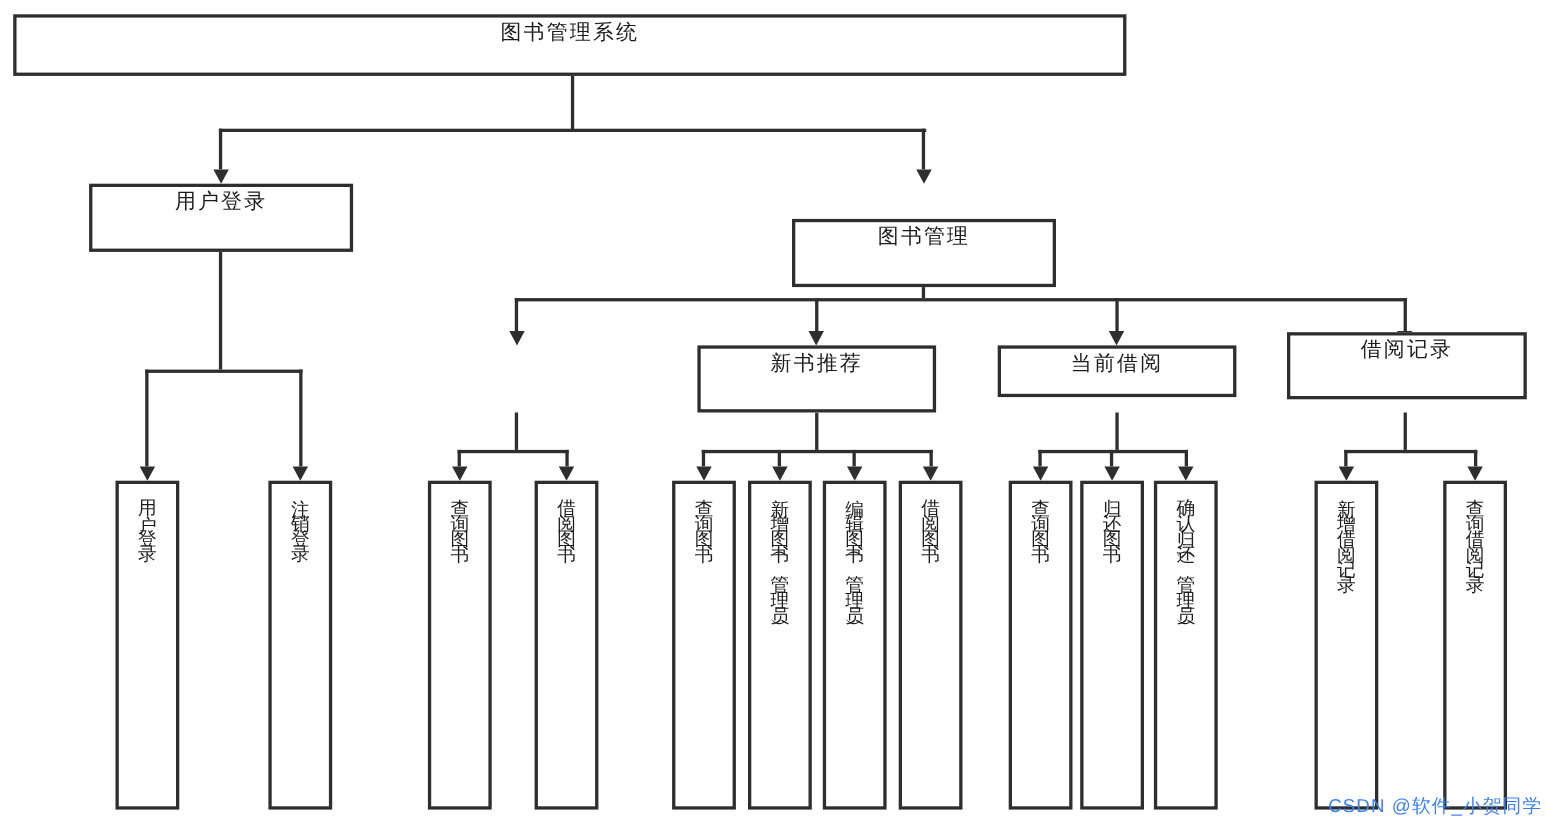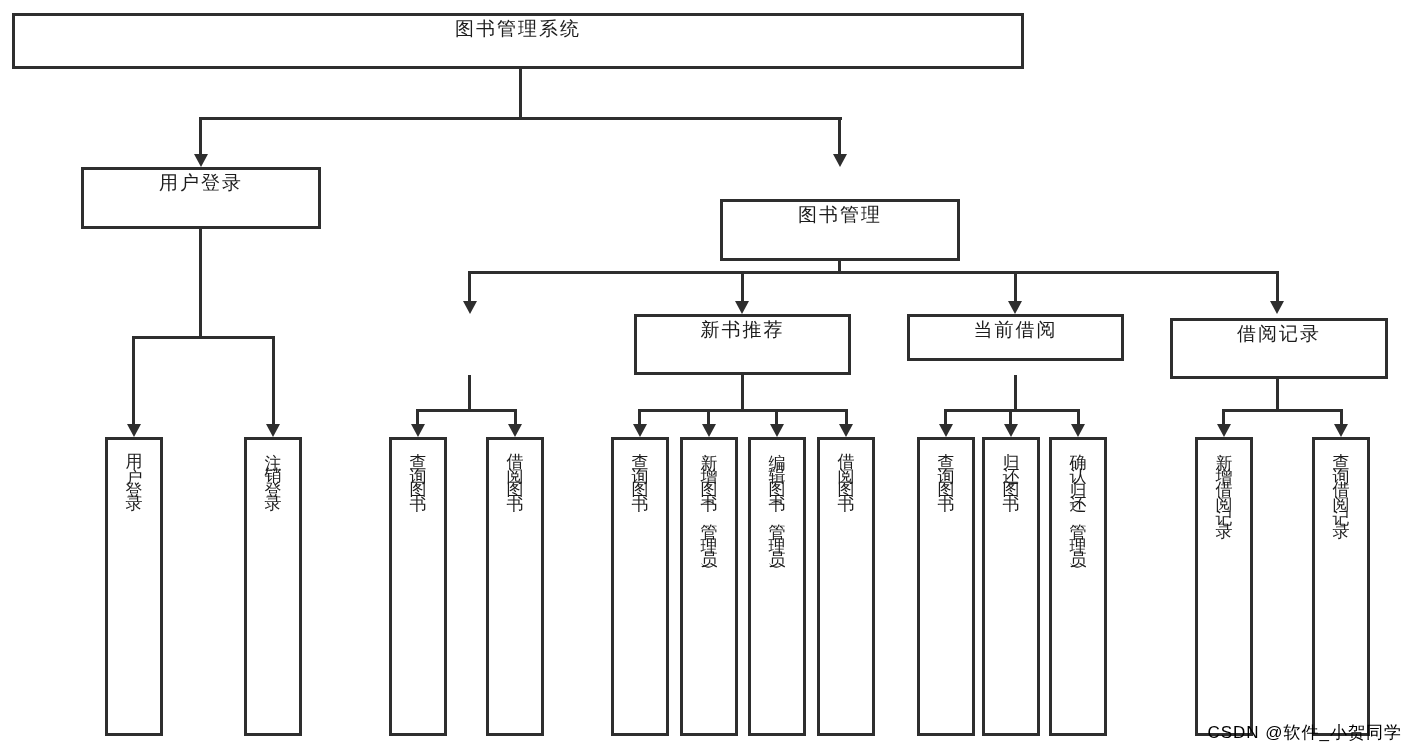--- a/index.html
+++ b/index.html
@@ -50,21 +50,21 @@
     letter-spacing: 14px;
     line-height: 1;
     white-space: nowrap;
   }
   .watermark {
     position: absolute;
     top: 721px;
     right: 3px;
     font-size: 17px;
     letter-spacing: 1px;
-    color: #000000;
+    color: #3b82f6;
     white-space: nowrap;
     z-index: 5;
   }
 </style>
 </head>
 <body>
 
 <div class="canvas">
 
   <div class="line" style="left:519px; top:68px; width:3px; height:50px;"></div>
@@ -136,21 +136,21 @@
   <div class="node" style="left:720px; top:167px; width:240px; height:62px;margin-top:32px;">
     <span class="hlabel">图书管理</span>
   </div>
 
   <div class="node" style="left:634px; top:314px; width:217px; height:61px;">
     <span class="hlabel">新书推荐</span>
   </div>
   <div class="node" style="left:907px; top:314px; width:217px; height:47px;">
     <span class="hlabel">当前借阅</span>
   </div>
-  <div class="node" style="left:1170px; top:318px; width:218px; height:61px;">
+  <div class="node" style="left:1170px; top:302px; width:218px; height:61px;">
     <span class="hlabel">借阅记录</span>
   </div>
 
   <div class="node" style="left:105px; top:437px; width:58px; height:299px;">
     <span class="vlabel">用户登录</span>
   </div>
   <div class="node" style="left:244px; top:437px; width:58px; height:299px;">
     <span class="vlabel">注销登录</span>
   </div>
 

